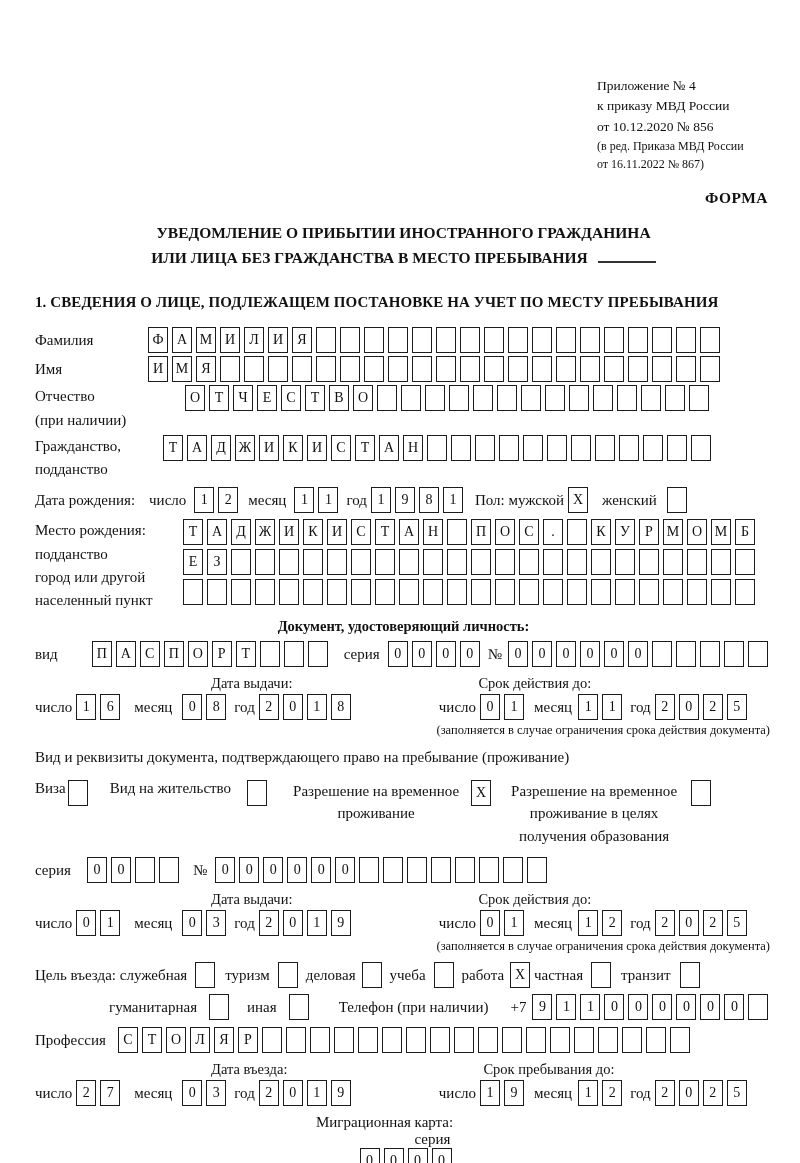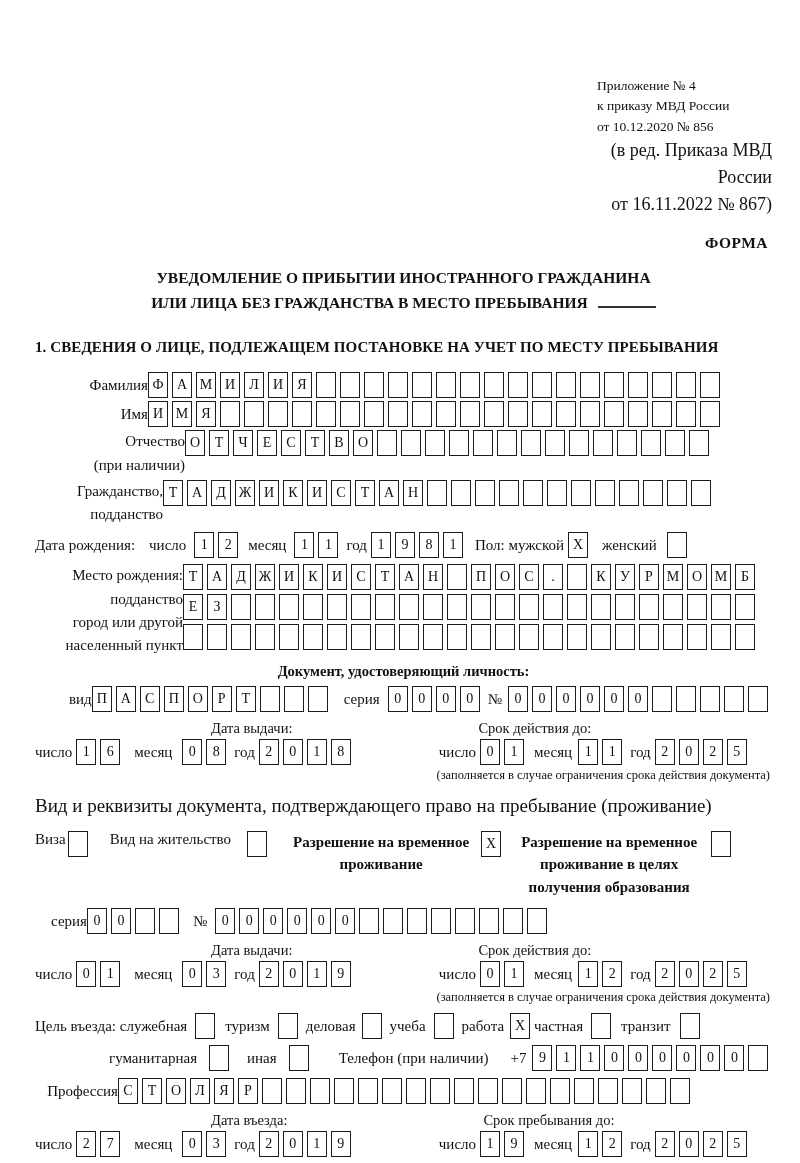--- a/index.html
+++ b/index.html
@@ -5,48 +5,48 @@
   * { box-sizing: border-box; }
   body { margin:0; background:#ffffff; }
   .page {
     position:relative; width:800px; height:1163px; overflow:hidden;
     background:#fff; color:#111;
     font-family:"Liberation Serif", serif; font-size:15px;
     padding:42px 28px 10px 35px;
     margin-top:34px;
   }
   .appendix { margin-left:562px; font-size:13.5px; line-height:1.5; }
-  .appendix .sub { font-size:18px;text-align:right; }
+  .appendix .sub { font-size:12px; }
   .forma { text-align:right; font-weight:bold; font-size:15.5px; margin-top:16px; padding-right:4px; letter-spacing:0.5px; }
   .title { text-align:center; font-weight:bold; font-size:15.5px; line-height:1.6; margin-top:14px; }
   .title-underline { display:inline-block; width:58px; border-bottom:2px solid #333; height:14px; margin-left:10px; }
   .sec-heading { font-weight:bold; font-size:15px; margin-top:24px; margin-bottom:16px; letter-spacing:0.1px; }
 
   .row { display:flex; align-items:center; margin-bottom:3px; white-space:nowrap; }
   .row.top { align-items:flex-start; }
   .cells { display:inline-flex; flex:0 0 auto; }
   .cell {
     display:inline-flex; align-items:center; justify-content:center;
     width:20px; height:26px; border:1.5px solid #1c1c1c; margin-right:4px;
     font-size:14px; font-weight:normal; background:#fff; flex:0 0 auto;
   }
-  .lbl { display:inline-block;text-align:right; }
+  .lbl { display:inline-block; }
   .lbl2 { line-height:1.55; }
   .w113 { width:113px; } .w150 { width:150px; } .w128 { width:128px; } .w148 { width:148px; flex:0 0 148px; }
   .w83 { width:83px; } .w175 { width:175px; }
   .gap4 { margin-left:4px; } .gap6 { margin-left:6px; } .gap8 { margin-left:8px; }
   .gap10 { margin-left:10px; } .gap12 { margin-left:12px; } .gap14 { margin-left:14px; }
   .stack { display:flex; flex-direction:column; }
   .boxrow { display:flex; margin-bottom:4px; }
   .center-bold { text-align:center; font-weight:bold; font-size:14.5px; margin:6px 0 6px 0; }
   .dates-header { display:flex; margin-top:8px; margin-bottom:2px; font-size:14.5px; }
   .note { font-size:12.5px; text-align:right; padding-right:2px; margin-top:2px; margin-bottom:8px; }
-  .plain { font-size:19px; line-height:1.55; }
+  .plain { font-size:15px; line-height:1.55; }
   .permit-row { display:flex; align-items:flex-start; margin-top:10px; margin-bottom:10px; }
-  .permit-option { text-align:center; line-height:1.5;font-weight:bold; }
+  .permit-option { text-align:center; line-height:1.5; }
 </style>
 </head>
 <body>
 
 <div class="page">
 
   <div class="appendix">
     <div>Приложение № 4</div>
     <div>к приказу МВД России</div>
     <div>от 10.12.2020 № 856</div>

